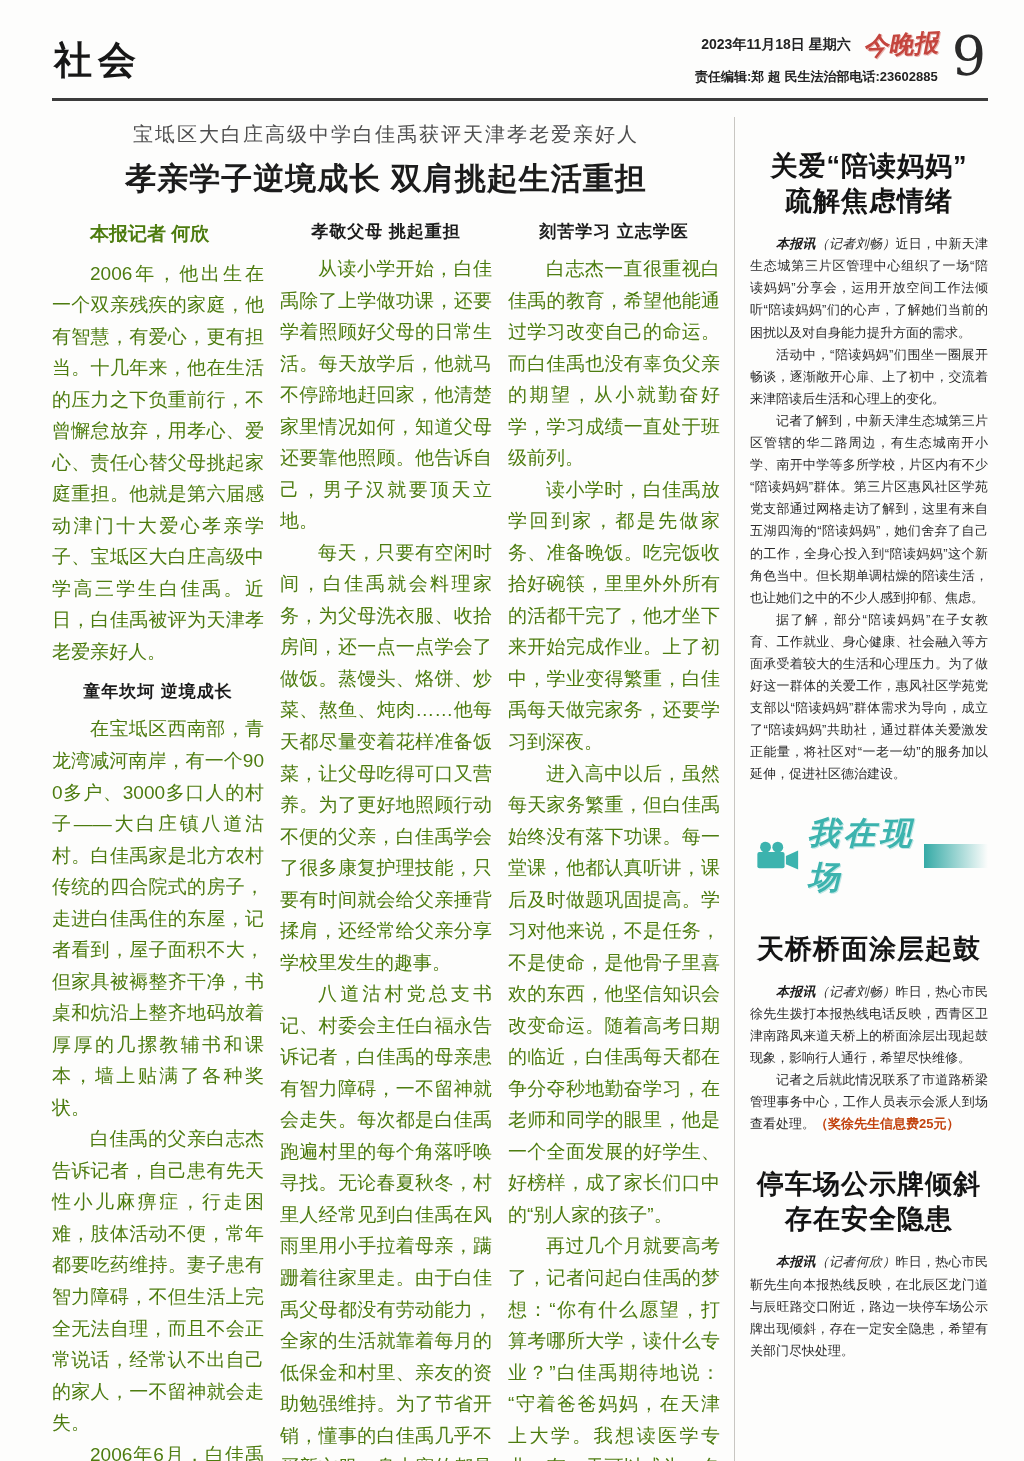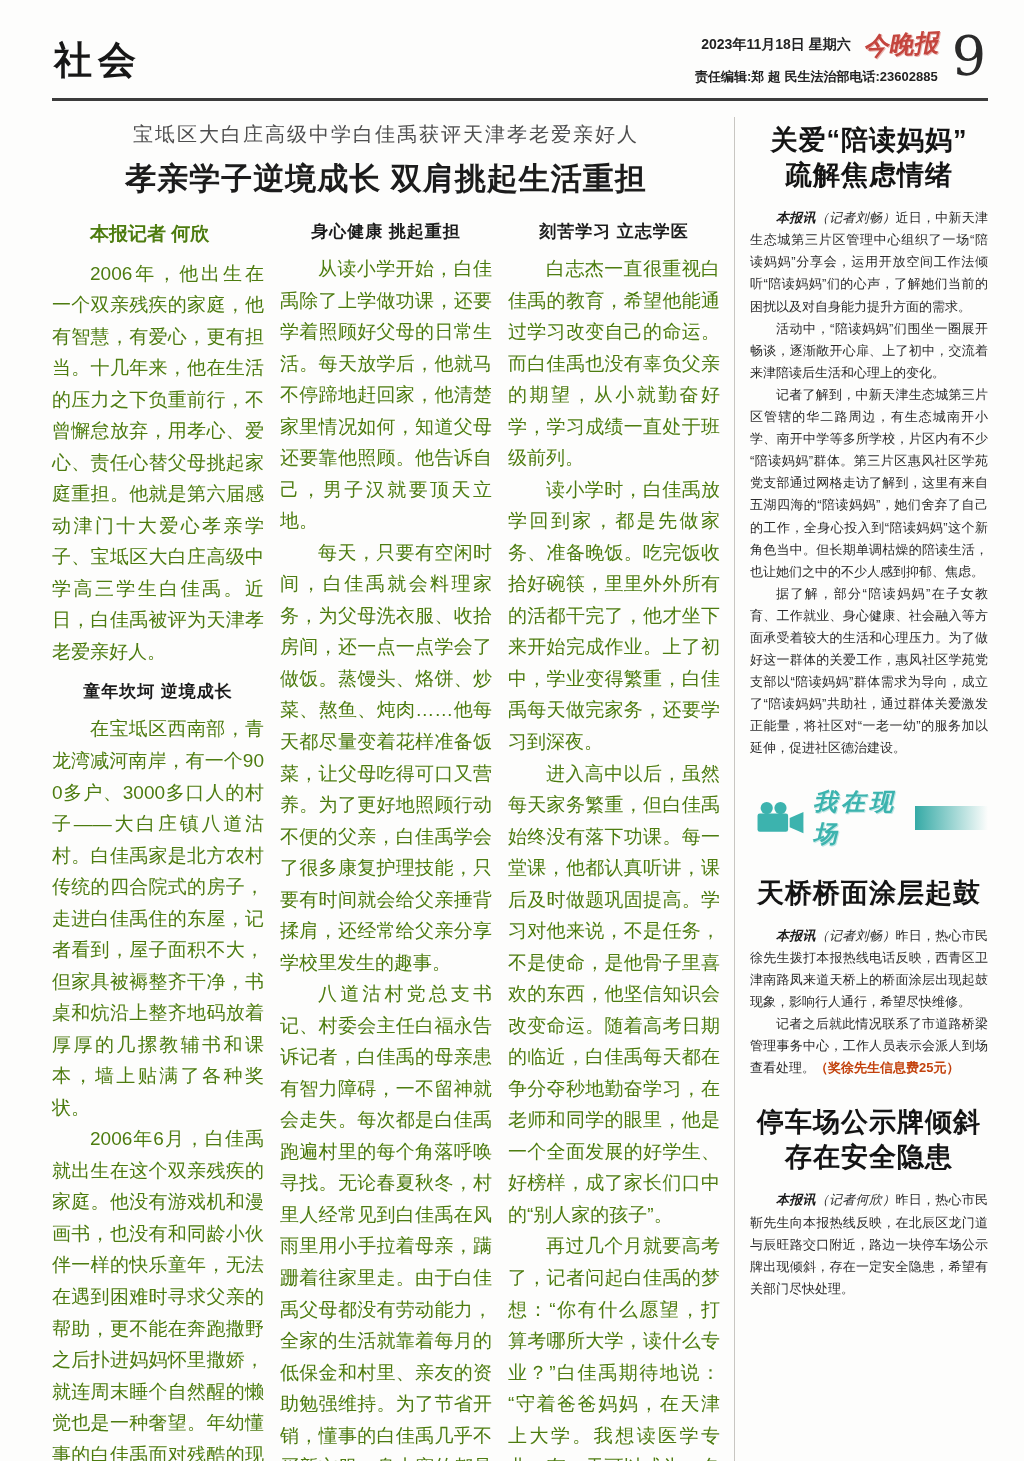--- a/index.html
+++ b/index.html
@@ -54,29 +54,29 @@
   .culture-text { width:208px; }
   .culture-title { font-size:27px; font-weight:bold; text-align:center; line-height:1.3; margin:6px 0 14px; color:#1a1a1a; }
   .culture-body { font-family:"Liberation Serif", serif; font-size:13.5px; line-height:1.7; text-align:justify; word-break:break-all; text-indent:2em; color:#333; }
   .credit { text-align:right; font-size:13px; margin-top:8px; color:#222; }
   .photo { flex:1; background:#fff; display:flex; align-items:stretch; }
   .photo svg { width:100%; height:100%; display:block; }
   
   .railway { margin-top:20px; }
   .railway h2 { text-align:center; font-size:28px; font-weight:bold; letter-spacing:2px; color:#1b1b1b; margin-bottom:16px; }
   
-  .r-article { margin-bottom:26px; }
+  .r-article { margin-bottom:26px;margin-top:32px; }
   .r-title { text-align:center; font-size:27px; font-weight:bold; line-height:1.3; color:#141414; margin:6px 0 14px; letter-spacing:1px; }
   .right-col p { font-size:13px; line-height:1.7; text-align:justify; word-break:break-all; text-indent:2em; color:#2b2b2b; }
   .lead-label { font-weight:bold; color:#1b1b1b;font-style:italic; }
   .lead-reporter { font-family:"Liberation Serif", serif; font-style:italic; }
   .reward { font-weight:bold; color:#c2410c; }
   
   .scene-banner { display:flex; align-items:center; gap:8px; margin:20px 0 26px; padding-left:6px; }
-  .scene-text { font-size:24px; font-weight:bold; font-style:italic; color:#3cb3ae; letter-spacing:4px;
+  .scene-text { font-size:32px; font-weight:bold; font-style:italic; color:#3cb3ae; letter-spacing:4px;
                 text-shadow:1px 1px 0 #bfe6e4; font-family:"Liberation Serif", serif; }
   .scene-grad { width:86px; height:24px; background:linear-gradient(to right,#35aaa6,rgba(255,255,255,0)); }
 </style>
 </head>
 <body>
 
 <div class="page">
 
   <header class="masthead">
     <div class="section-title">社会</div>
@@ -99,26 +99,27 @@
 
       <article class="main-article">
         <div class="kicker">宝坻区大白庄高级中学白佳禹获评天津孝老爱亲好人</div>
         <h1 class="headline">孝亲学子逆境成长  双肩挑起生活重担</h1>
         <div class="cols">
           <div class="col col1">
             <p class="byline">本报记者  何欣</p>
             <p>2006年，他出生在一个双亲残疾的家庭，他有智慧，有爱心，更有担当。十几年来，他在生活的压力之下负重前行，不曾懈怠放弃，用孝心、爱心、责任心替父母挑起家庭重担。他就是第六届感动津门十大爱心孝亲学子、宝坻区大白庄高级中学高三学生白佳禹。近日，白佳禹被评为天津孝老爱亲好人。</p>
             <h3 class="subhead">童年坎坷  逆境成长</h3>
             <p>在宝坻区西南部，青龙湾减河南岸，有一个900多户、3000多口人的村子——大白庄镇八道沽村。白佳禹家是北方农村传统的四合院式的房子，走进白佳禹住的东屋，记者看到，屋子面积不大，但家具被褥整齐干净，书桌和炕沿上整齐地码放着厚厚的几摞教辅书和课本，墙上贴满了各种奖状。</p>
+            <p>白佳禹的父亲白志杰告诉记者，自己患有先天性小儿麻痹症，行走困难，肢体活动不便，常年都要吃药维持。妻子患有智力障碍，不但生活上完全无法自理，而且不会正常说话，经常认不出自己的家人，一不留神就会走失。</p>
             <p>2006年6月，白佳禹就出生在这个双亲残疾的家庭。他没有游戏机和漫画书，也没有和同龄小伙伴一样的快乐童年，无法在遇到困难时寻求父亲的帮助，更不能在奔跑撒野之后扑进妈妈怀里撒娇，就连周末睡个自然醒的懒觉也是一种奢望。年幼懂事的白佳禹面对残酷的现实没有哭闹，也没有埋怨，而是一声不吭用瘦弱的肩膀承担起了家庭的重担。</p>
           </div>
           <div class="col23wrap">
             <div class="cols23">
               <div class="col">
-                <h3 class="subhead first">身心健康  挑起重担</h3>
+                <h3 class="subhead first">孝敬父母  挑起重担</h3>
                 <p>从读小学开始，白佳禹除了上学做功课，还要学着照顾好父母的日常生活。每天放学后，他就马不停蹄地赶回家，他清楚家里情况如何，知道父母还要靠他照顾。他告诉自己，男子汉就要顶天立地。</p>
                 <p>每天，只要有空闲时间，白佳禹就会料理家务，为父母洗衣服、收拾房间，还一点一点学会了做饭。蒸馒头、烙饼、炒菜、熬鱼、炖肉……他每天都尽量变着花样准备饭菜，让父母吃得可口又营养。为了更好地照顾行动不便的父亲，白佳禹学会了很多康复护理技能，只要有时间就会给父亲捶背揉肩，还经常给父亲分享学校里发生的趣事。</p>
                 <p>八道沽村党总支书记、村委会主任白福永告诉记者，白佳禹的母亲患有智力障碍，一不留神就会走失。每次都是白佳禹跑遍村里的每个角落呼唤寻找。无论春夏秋冬，村里人经常见到白佳禹在风雨里用小手拉着母亲，蹒跚着往家里走。由于白佳禹父母都没有劳动能力，全家的生活就靠着每月的低保金和村里、亲友的资助勉强维持。为了节省开销，懂事的白佳禹几乎不买新衣服，身上穿的都是亲友送来的旧衣服，他都会感谢大家，想到能为家里省下不少钱，他就特别满足。</p>
               </div>
               <div class="col">
                 <h3 class="subhead first">刻苦学习  立志学医</h3>
                 <p>白志杰一直很重视白佳禹的教育，希望他能通过学习改变自己的命运。而白佳禹也没有辜负父亲的期望，从小就勤奋好学，学习成绩一直处于班级前列。</p>
                 <p>读小学时，白佳禹放学回到家，都是先做家务、准备晚饭。吃完饭收拾好碗筷，里里外外所有的活都干完了，他才坐下来开始完成作业。上了初中，学业变得繁重，白佳禹每天做完家务，还要学习到深夜。</p>
                 <p>进入高中以后，虽然每天家务繁重，但白佳禹始终没有落下功课。每一堂课，他都认真听讲，课后及时做题巩固提高。学习对他来说，不是任务，不是使命，是他骨子里喜欢的东西，他坚信知识会改变命运。随着高考日期的临近，白佳禹每天都在争分夺秒地勤奋学习，在老师和同学的眼里，他是一个全面发展的好学生、好榜样，成了家长们口中的“别人家的孩子”。</p>
                 <p>再过几个月就要高考了，记者问起白佳禹的梦想：“你有什么愿望，打算考哪所大学，读什么专业？”白佳禹期待地说：“守着爸爸妈妈，在天津上大学。我想读医学专业，有一天可以成为一名优秀的医生，亲手治好妈妈的病，让妈妈认出我来。”</p>

